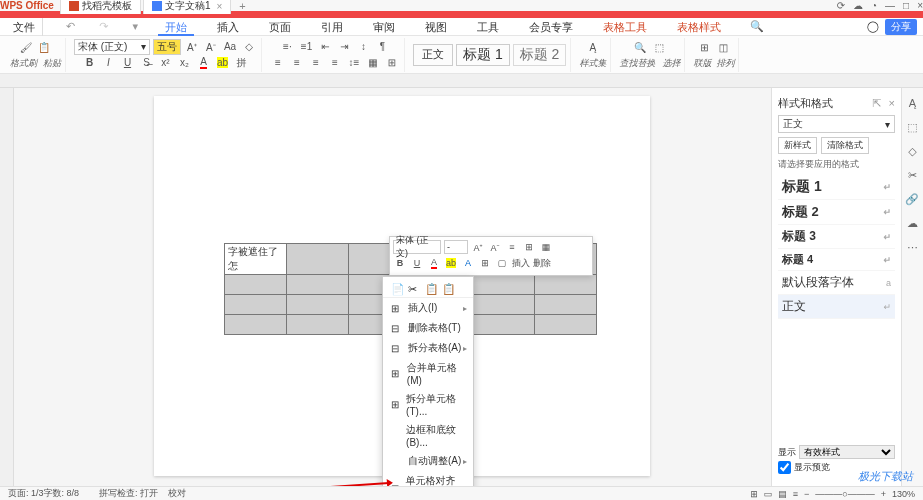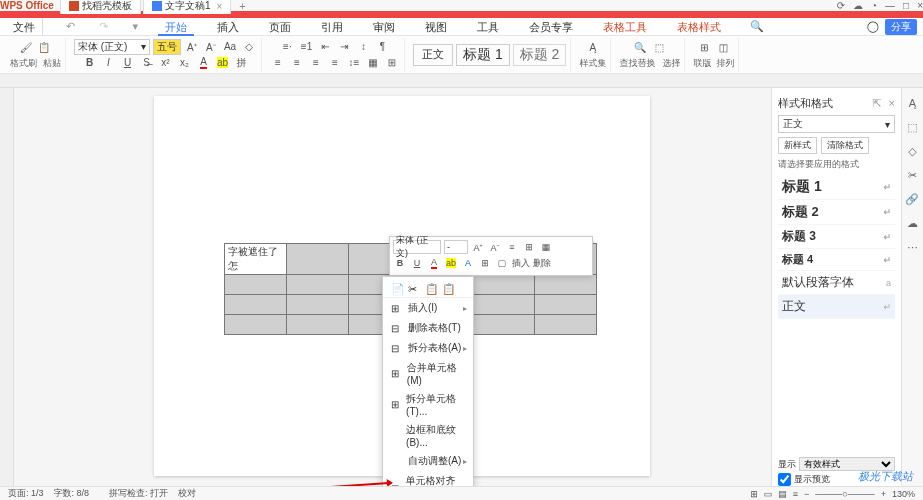--- a/index.html
+++ b/index.html
@@ -15,21 +15,21 @@
 .menubar { height:18px; background:#fff; display:flex; align-items:center; padding:0 6px; border-bottom:1px solid #e5e5e5;gap:16px; }
 .menubar .mitem { padding:0 7px; font-size:11px; color:#333; cursor:pointer; height:18px; line-height:18px; }
 .menubar .mitem.active { color:#417ff9; border-bottom:2px solid #417ff9; }
 .menubar .mitem.orange { color:#d24726; }
 .toolbar { height:38px; background:#fcfcfc; display:flex; align-items:center; padding:0 6px; border-bottom:1px solid #e5e5e5; gap:4px; }
 .tb-group { display:flex; flex-direction:column; align-items:center; padding:0 4px; border-right:1px solid #eee; height:34px; justify-content:center; }
 .tb-btn { width:16px; height:16px; display:flex; align-items:center; justify-content:center; color:#555; cursor:pointer; font-size:10px; }
 .tb-row { display:flex; gap:3px; }
 .font-select { width:76px; height:16px; border:1px solid #ccc; font-size:10px; padding:0 3px; display:flex; align-items:center; justify-content:space-between; background:#fff; }
 .size-select { width:28px; height:16px; border:1px solid #ccc; font-size:10px; padding:0 2px; display:flex; align-items:center; background:#fde047;justify-content:center; }
-.tb-label { font-size:9px; color:#666; margin-top:1px; }
+.tb-label { font-size:9px; color:#666; margin-top:1px;font-style:italic; }
 .style-box { border:1px solid #ccc; padding:2px 8px; font-size:11px; height:22px; display:flex; align-items:center; }
 .style-big { font-size:14px; padding:2px 6px; }
 .ruler-h { height:14px; background:#f0f0f0; border-bottom:1px solid #ddd; position:relative; font-size:8px; color:#666; }
 .workspace { display:flex; height:calc(500px - 18px - 18px - 38px - 14px - 14px); }
 .ruler-v { width:14px; background:#f0f0f0; border-right:1px solid #ddd; }
 .canvas { flex:1; background:#f5f5f5; position:relative; overflow:hidden; }
 .page { position:absolute; left:140px; top:8px; width:496px; height:380px; background:#fff; box-shadow:0 1px 3px rgba(0,0,0,0.2); }
 .tbl { position:absolute; left:210px; top:155px; border-collapse:collapse; }
 .tbl td { width:62px; height:20px; border:1px solid #777; background:#d0d0d0; }
 .tbl td.first { background:#fff; font-size:10px; padding:1px 3px; }
@@ -53,21 +53,21 @@
 .sp-item { display:flex; justify-content:space-between; align-items:center; padding:3px 4px; font-size:12px; cursor:pointer; border-bottom:1px solid #f5f5f5; }
 .sp-item.h1 { font-size:14px; font-weight:bold; }
 .sp-item.h2 { font-size:13px; font-weight:bold; }
 .sp-item.h3 { font-size:12px; font-weight:bold; }
 .sp-item.h4 { font-size:11px; font-weight:bold; }
 .sp-item .ret { font-size:9px; color:#aaa; }
 .right-rail { position:absolute; right:0; top:88px; bottom:14px; width:22px; background:#f7f7f7; border-left:1px solid #e0e0e0; display:flex; flex-direction:column; align-items:center; gap:10px; padding-top:8px; }
 .right-rail span { width:14px; height:14px; display:flex; align-items:center; justify-content:center; color:#666; cursor:pointer; font-size:11px; }
 .statusbar { position:absolute; bottom:0; left:0; right:0; height:14px; background:#f7f7f7; border-top:1px solid #e0e0e0; display:flex; align-items:center; padding:0 8px; font-size:9px; color:#555; }
 .statusbar .sbr { margin-left:auto; display:flex; gap:6px; align-items:center; }
-.sp-footer { position:absolute; bottom:0; left:6px; right:6px; }
+.sp-footer { position:absolute; bottom:12px; left:6px; right:6px; }
 .sp-footer .row { display:flex; align-items:center; gap:3px; font-size:9px; margin-top:2px; }
 .sp-footer select { flex:1; height:14px; border:1px solid #ccc; font-size:9px; }
 .watermark { position:absolute; right:10px; bottom:16px; font-size:11px; color:#1a73e8; opacity:0.85; font-style:italic; }
 .share-btn { background:#417ff9; color:#fff; padding:1px 6px; border-radius:2px; font-size:10px; }
 </style>
 </head>
 <body>
 
 <div class="titlebar">
   <span class="logo">WPS Office</span>
@@ -402,21 +402,21 @@
   <span>⬚</span>
   <span>◇</span>
   <span>✂</span>
   <span>🔗</span>
   <span>☁</span>
   <span>⋯</span>
 </div>
 
 <div class="statusbar">
   <span>页面: 1/3</span>
-  <span style="margin-left:10px;">字数: 8/8</span>
+  <span style="">字数: 8/8</span>
   <span style="margin-left:20px;">拼写检查: 打开</span>
   <span style="margin-left:10px;">校对</span>
   <div class="sbr">
     <span>⊞</span>
     <span>▭</span>
     <span>▤</span>
     <span>≡</span>
     <span>−</span>
     <span>———○———</span>
     <span>+</span>

